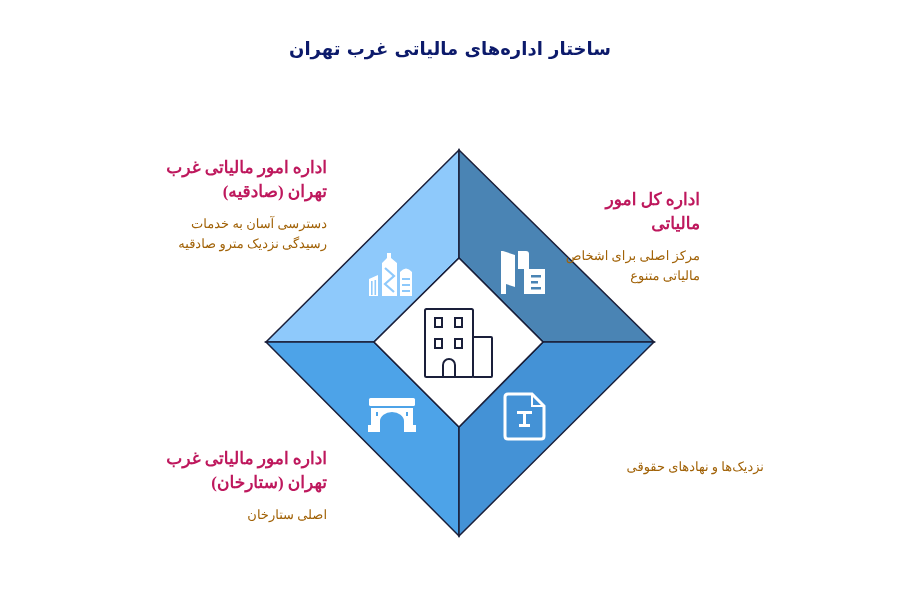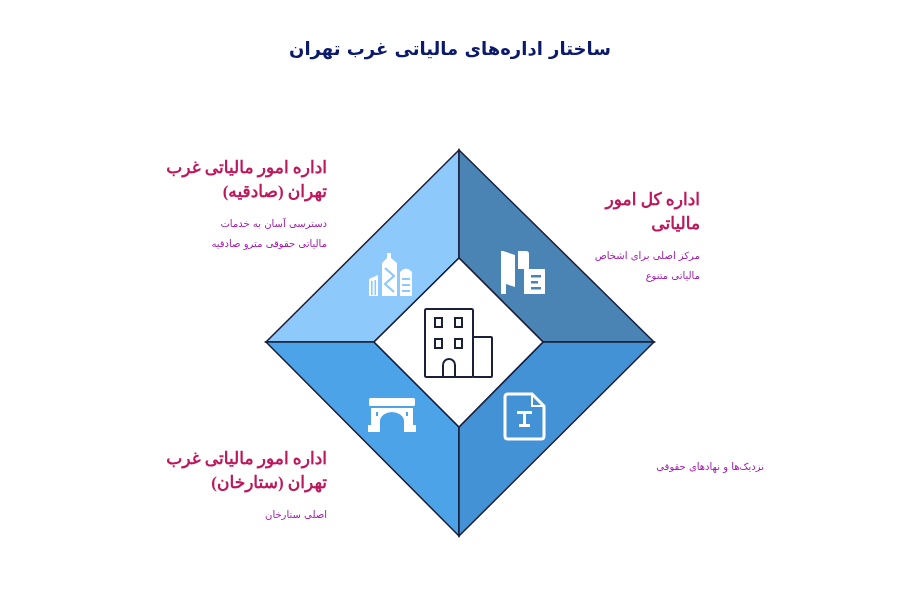--- a/index.html
+++ b/index.html
@@ -11,21 +11,21 @@
     .title {
       position: absolute; left: 0; top: 38px; width: 900px;
       text-align: center; direction: rtl;
       font-size: 18px; font-weight: bold; color: #0c1a6b;
     }
     .block { position: absolute; direction: rtl; text-align: right; }
     .block .heading {
       font-size: 17px; font-weight: bold; color: #be185d; line-height: 24px; font-family: Liberation Serif, serif;
     }
     .block .desc {
-      margin-top: 10px; font-size: 10px; color: #a21caf; line-height: 20px;
+      margin-top: 10px; font-size: 13px; color: #a16207; line-height: 20px; font-family: Liberation Serif, serif;
     }
     svg.diagram { position: absolute; left: 0; top: 0; }
   </style>
 </head>
 <body>
 
 <div class="title">ساختار اداره‌های مالیاتی غرب تهران</div>
 
 <svg class="diagram" width="900" height="600" viewBox="0 0 900 600">
 
@@ -94,21 +94,21 @@
   </div>
 </div>
 
 <div class="block" style="right:573px; top:156px; width:250px;">
   <div class="heading">
     <div>اداره امور مالیاتی غرب</div>
     <div>تهران (صادقیه)</div>
   </div>
   <div class="desc">
     <div>دسترسی آسان به خدمات</div>
-    <div>مالیاتی حقوقی مترو صادقیه</div>
+    <div>رسیدگی نزدیک مترو صادقیه</div>
   </div>
 </div>
 
 <div class="block" style="right:573px; top:447px; width:250px;">
   <div class="heading">
     <div>اداره امور مالیاتی غرب</div>
     <div>تهران (ستارخان)</div>
   </div>
   <div class="desc">
     <div>اصلی ستارخان</div>

